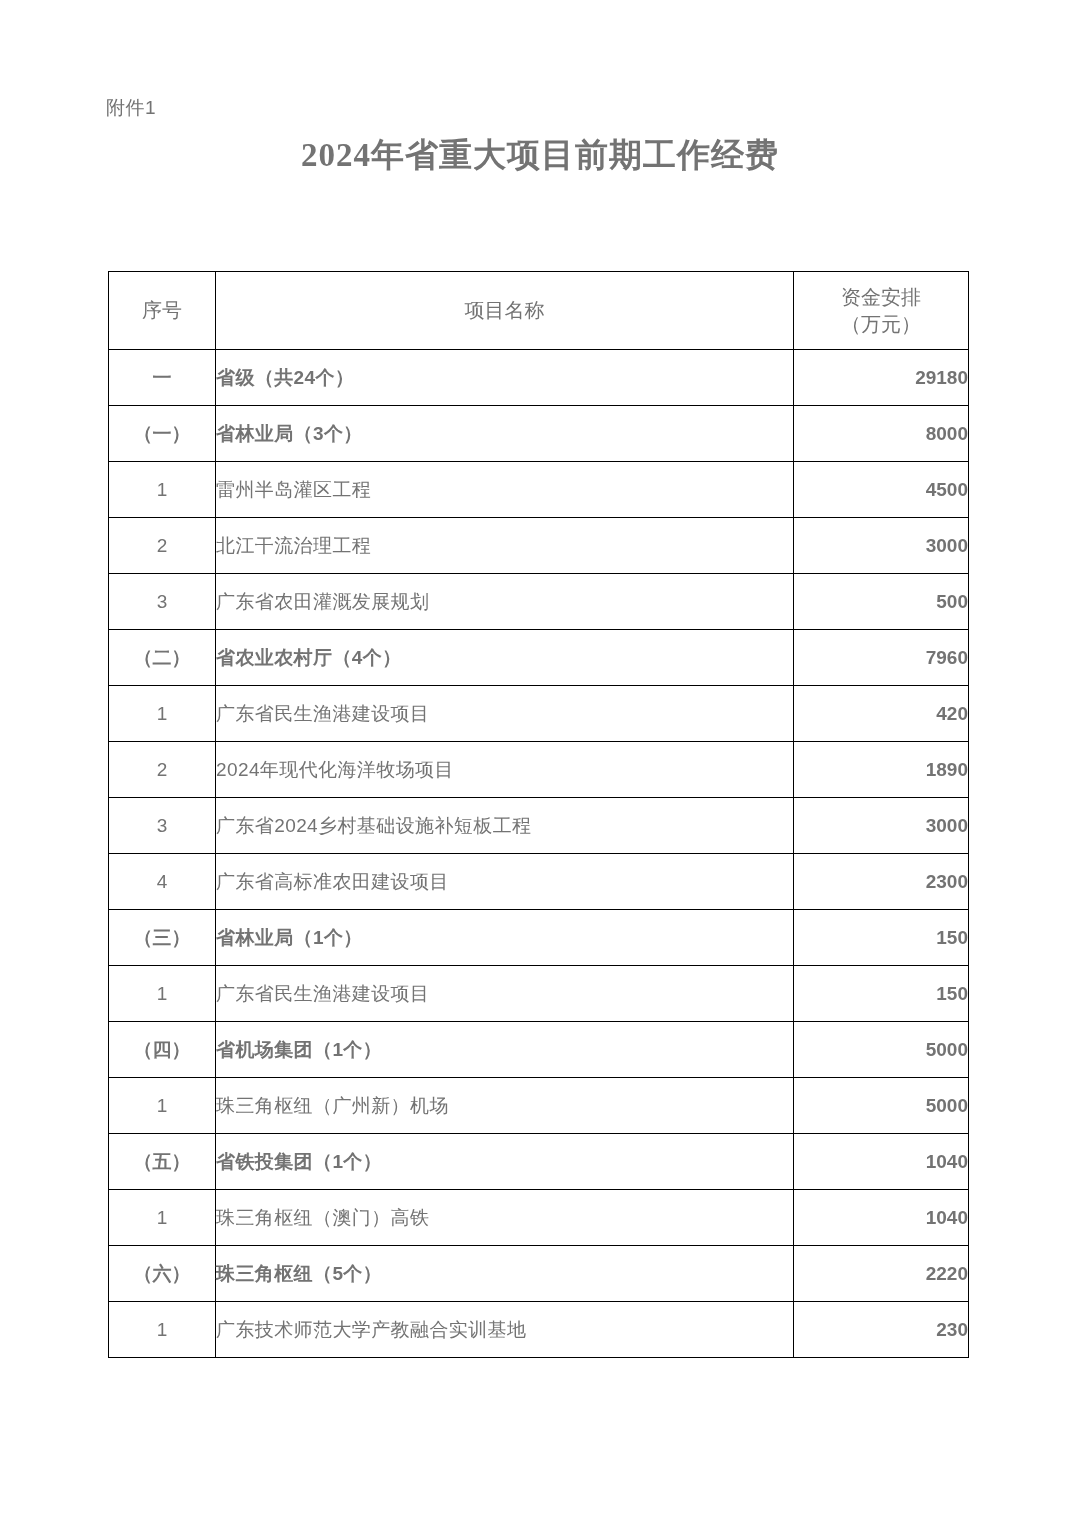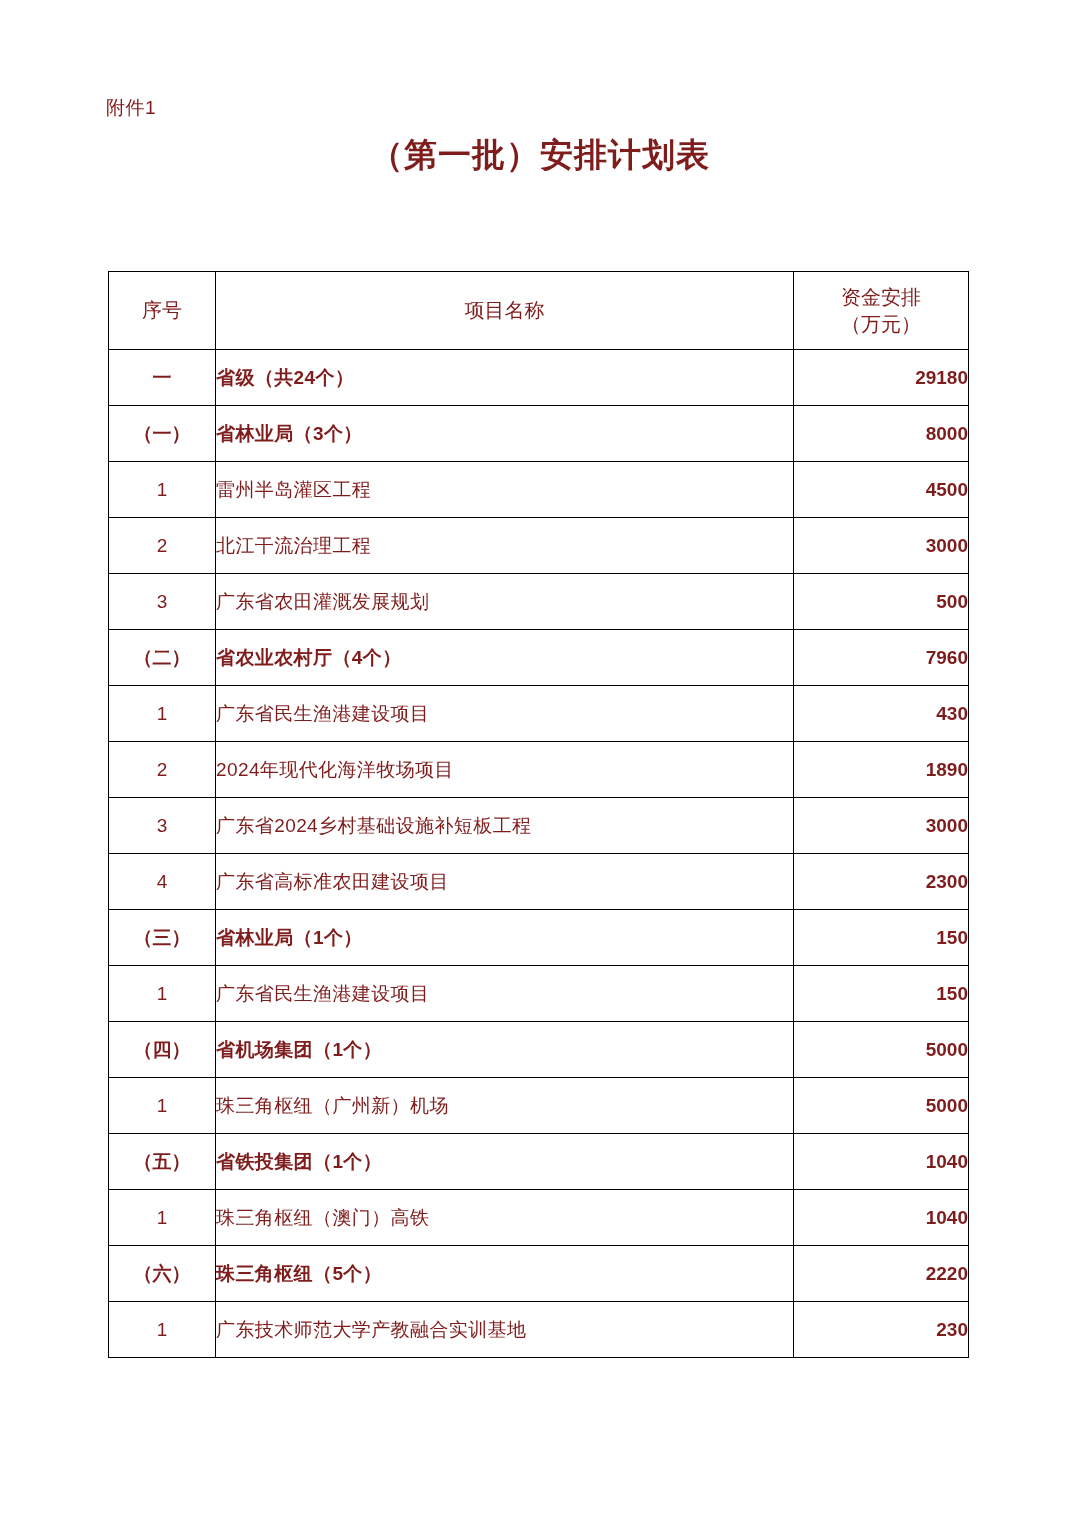--- a/index.html
+++ b/index.html
@@ -6,21 +6,21 @@
     margin: 0;
     padding: 0;
     background: #ffffff;
   }
   .page {
     position: relative;
     width: 1080px;
     height: 1384px;
     background: #ffffff;
     font-family: "Liberation Serif", "DejaVu Serif", serif;
-    color: #7f1d1d;
+    color: #737373;
     box-sizing: border-box;
     overflow: hidden;
   }
   .attachment-label {
     position: absolute;
     left: 106px;
     top: 95px;
     font-size: 19px;
     font-family: "Liberation Sans", sans-serif;
     letter-spacing: 0.5px;
@@ -109,21 +109,21 @@
   }
 </style>
 </head>
 <body>
 
 <div class="page">
 
   <div class="attachment-label">附件1</div>
 
   <div class="doc-title">
-    <span class="line">（第一批）安排计划表</span>
+    <span class="line">2024年省重大项目前期工作经费</span>
   </div>
 
   <table class="plan">
     <colgroup>
       <col class="c-seq">
       <col class="c-name">
       <col class="c-amt">
     </colgroup>
     <thead>
       <tr>
@@ -162,21 +162,21 @@
           <td class="amt">500</td>
         </tr>
         <tr class="row bold">
           <td class="seq">（二）</td>
           <td class="name">省农业农村厅（4个）</td>
           <td class="amt">7960</td>
         </tr>
         <tr class="row">
           <td class="seq">1</td>
           <td class="name">广东省民生渔港建设项目</td>
-          <td class="amt">430</td>
+          <td class="amt">420</td>
         </tr>
         <tr class="row">
           <td class="seq">2</td>
           <td class="name">2024年现代化海洋牧场项目</td>
           <td class="amt">1890</td>
         </tr>
         <tr class="row">
           <td class="seq">3</td>
           <td class="name">广东省2024乡村基础设施补短板工程</td>
           <td class="amt">3000</td>

